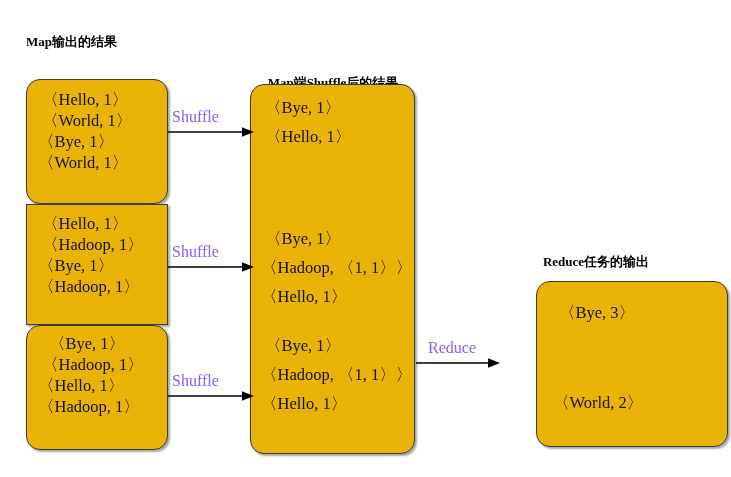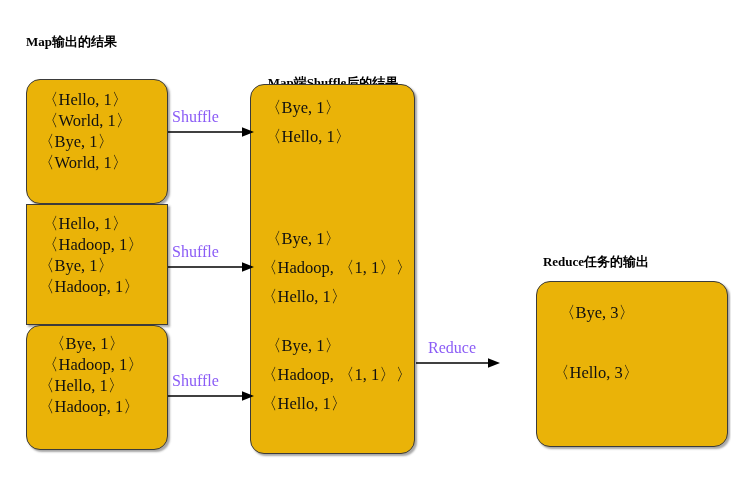--- a/index.html
+++ b/index.html
@@ -100,21 +100,21 @@
     <div class="kv" style="left:10px; top:174px;">〈Hadoop, 〈1, 1〉〉</div>
     <div class="kv" style="left:10px; top:203px;">〈Hello, 1〉</div>
 
     <div class="kv" style="left:14px; top:252px;">〈Bye, 1〉</div>
     <div class="kv" style="left:10px; top:281px;">〈Hadoop, 〈1, 1〉〉</div>
     <div class="kv" style="left:10px; top:310px;">〈Hello, 1〉</div>
   </div>
 
   <div class="box" style="left:500px; top:281px; width:192px; height:166px;margin-left:36px;">
     <div class="kv" style="left:22px; top:22px;">〈Bye, 3〉</div>
-    <div class="kv" style="left:16px; top:82px;">〈Hello, 3〉</div>
+    <div class="kv" style="left:16px; top:112px;">〈World, 2〉</div>
   </div>
 
   <div class="arrow-label" style="left:172px; top:108px;">Shuffle</div>
   <svg style="position:absolute; left:168px; top:126px;" width="88" height="12">
     <line x1="0" y1="6" x2="74" y2="6" stroke="#000" stroke-width="1.6"></line>
     <polygon points="74,1.2 86,6 74,10.8" fill="#000"></polygon>
   </svg>
 
   <div class="arrow-label" style="left:172px; top:243px;">Shuffle</div>
   <svg style="position:absolute; left:168px; top:261px;" width="88" height="12">

